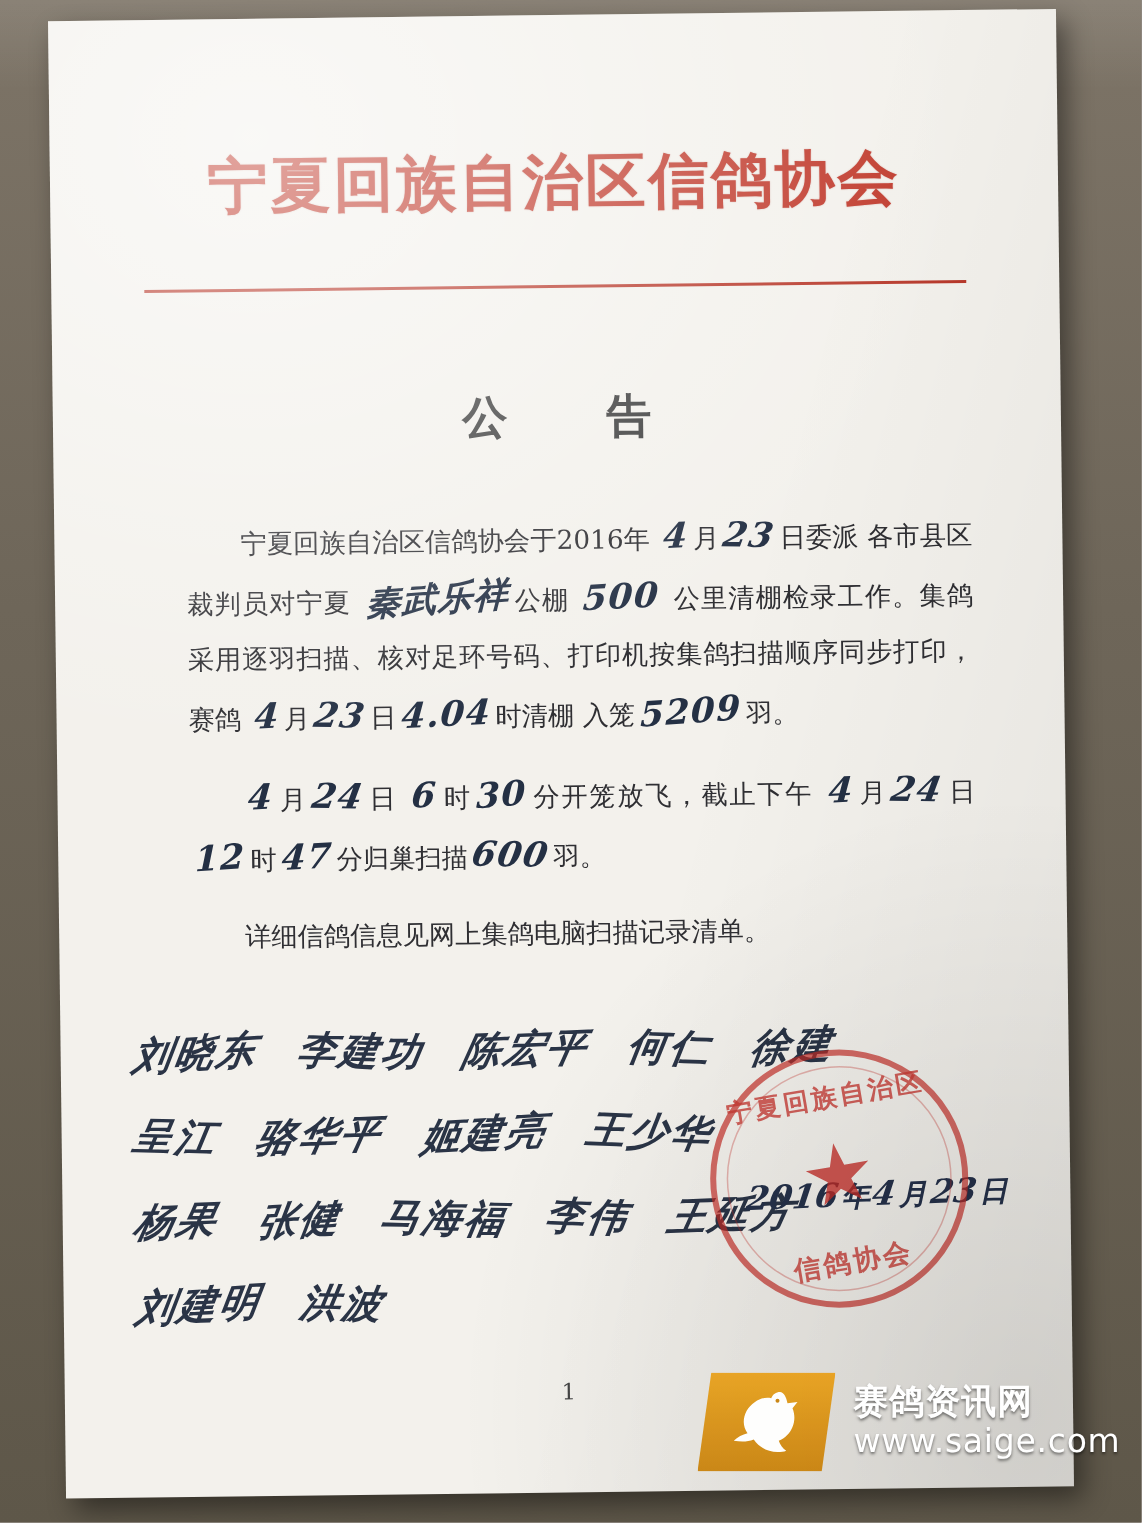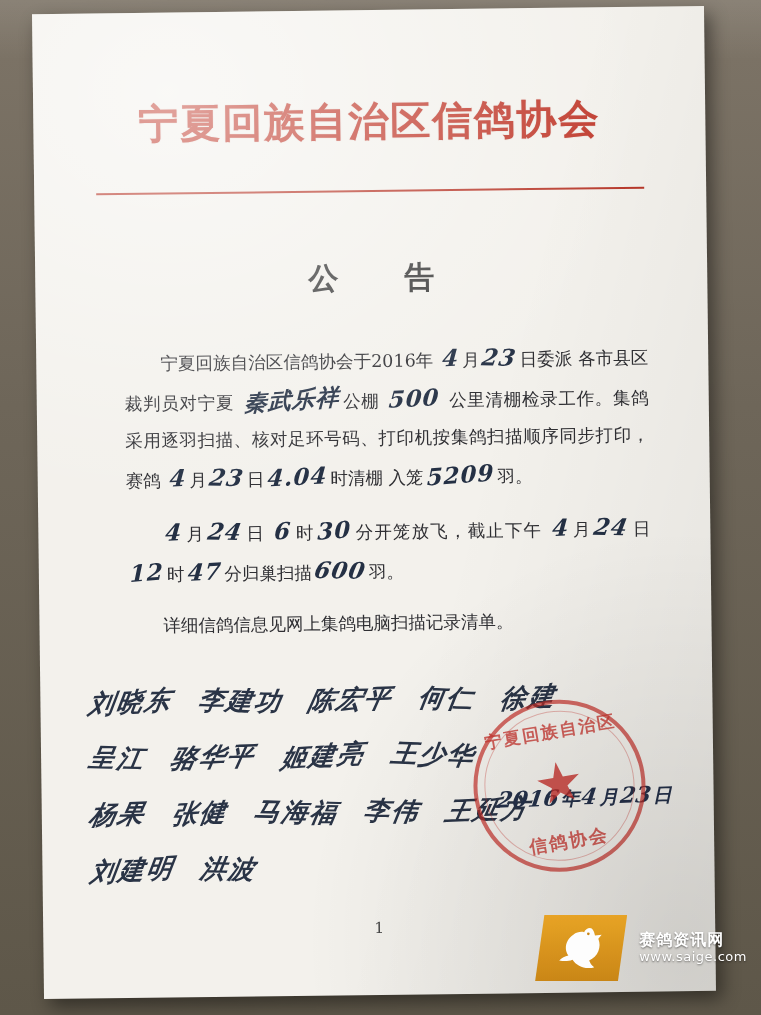--- a/index.html
+++ b/index.html
@@ -250,26 +250,26 @@
     color: #ffffff;
   }
   .wm-text {
     color: #ffffff;
     line-height: 1.15;
     text-shadow: 0 1px 2px rgba(0,0,0,0.5);
   }
   .wm-title {
     font-family: "DejaVu Sans", sans-serif;
     font-weight: bold;
-    font-size: 16px;
+    font-size: 23px;
     letter-spacing: 1px;
   }
   .wm-url {
     font-family: "DejaVu Sans", sans-serif;
-    font-size: 13px;
+    font-size: 22px;
     letter-spacing: 0.5px;
   }
 </style>
 </head>
 <body>
 
 <div id="page">
   <div class="desk">
     <div class="desk-sheen"></div>
   </div>

